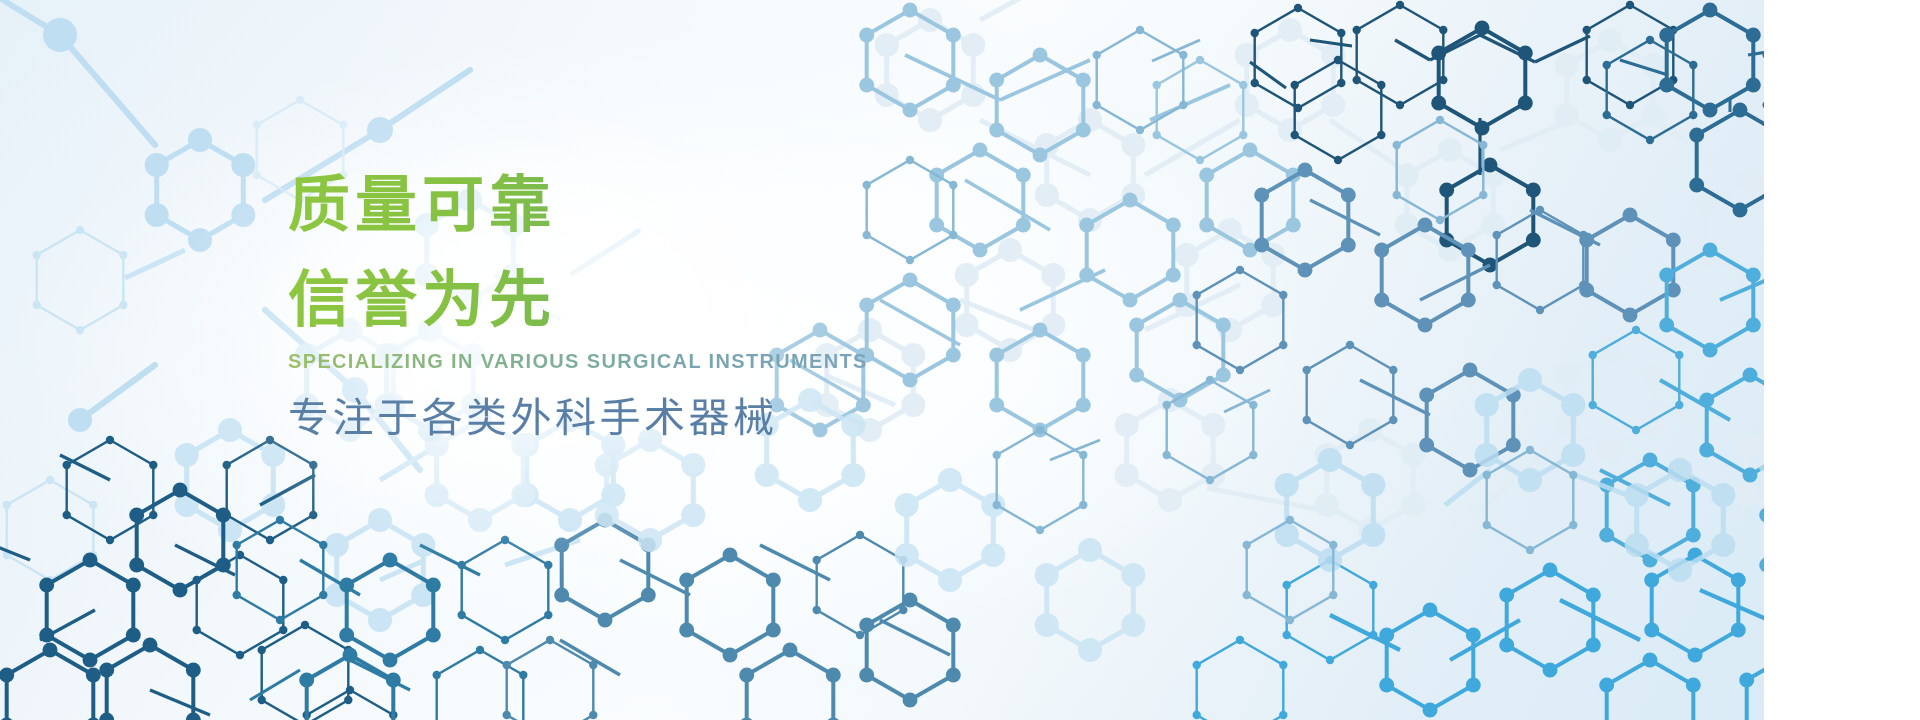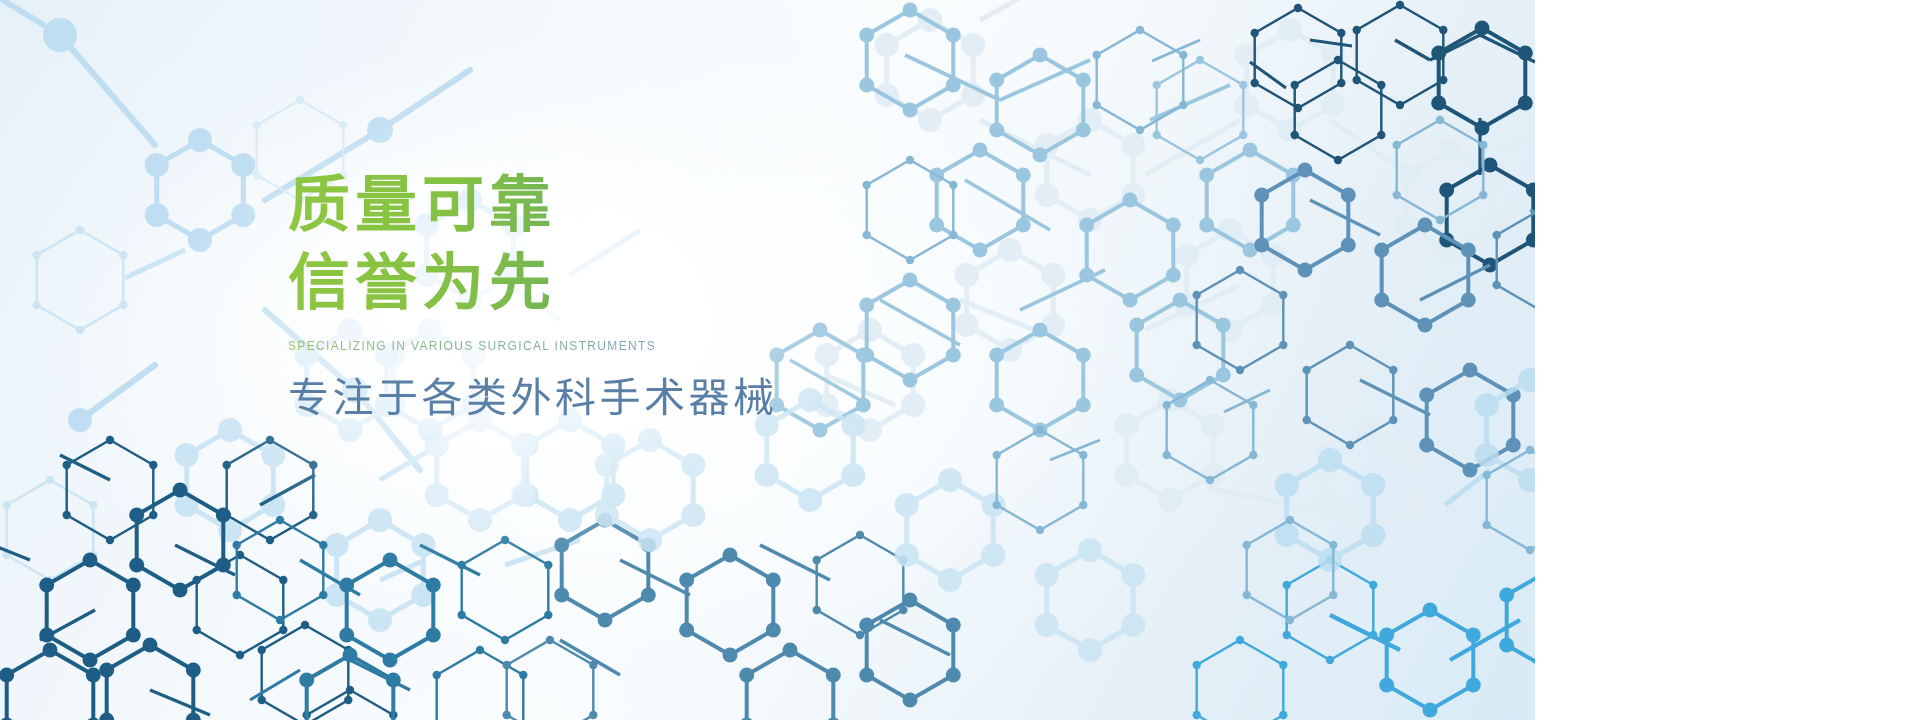--- a/index.html
+++ b/index.html
@@ -4,21 +4,21 @@
 <title>Banner</title>
 <style>
   html, body {
     margin: 0;
     padding: 0;
     background: #ffffff;
   }
 
   .banner {
     position: relative;
-    width: 1535px;
+    width: 1764px;
     height: 720px;
     overflow: hidden;
     font-family: "Liberation Sans", "DejaVu Sans", sans-serif;
     
     background:
       radial-gradient(ellipse 60% 70% at 38% 48%,
         rgba(255,255,255,0.98) 0%,
         rgba(252,254,255,0.75) 35%,
         rgba(240,248,252,0.22) 62%,
         rgba(255,255,255,0) 85%),
@@ -54,27 +54,27 @@
     line-height: 74px;
     letter-spacing: 5px;
     white-space: nowrap;
     background-image: linear-gradient(96deg, #8ec73f 0%, #84c044 34%, #6fb25c 62%, #58a078 100%);
     -webkit-background-clip: text;
     background-clip: text;
     color: transparent;
     -webkit-text-fill-color: transparent;
     text-shadow: none;
   }
-  .headline-line.l2 { margin-top: 4px; }
+  .headline-line.l2 { margin-top: 21px; }
 
   .sub-en {
-    margin-top: 19px;
-    font-size: 12px;
+    margin-top: 13px;
+    font-size: 20px;
     letter-spacing: 1.35px;
-    font-weight: 400;
+    font-weight: 700;
     white-space: nowrap;
     background-image: linear-gradient(90deg, #9cbf66 0%, #8bb77f 22%, #7fae97 44%, #79a6ad 68%, #7ba2bb 100%);
     -webkit-background-clip: text;
     background-clip: text;
     color: transparent;
     -webkit-text-fill-color: transparent;
   }
 
   .sub-cn {
     margin-top: 11px;

